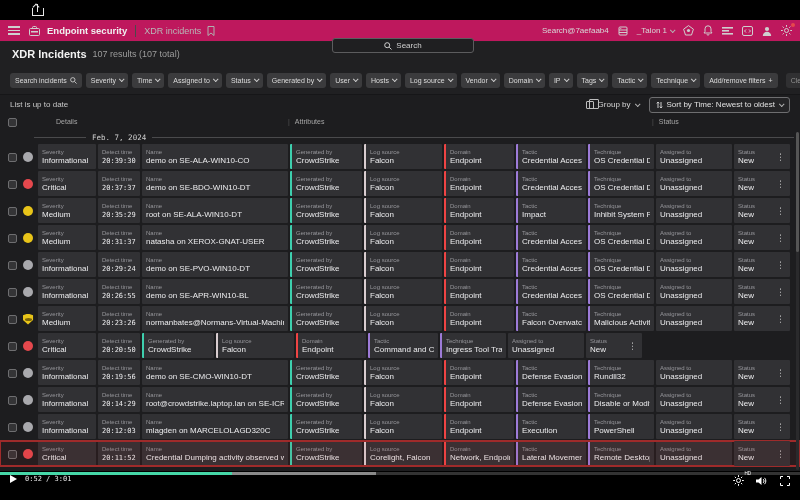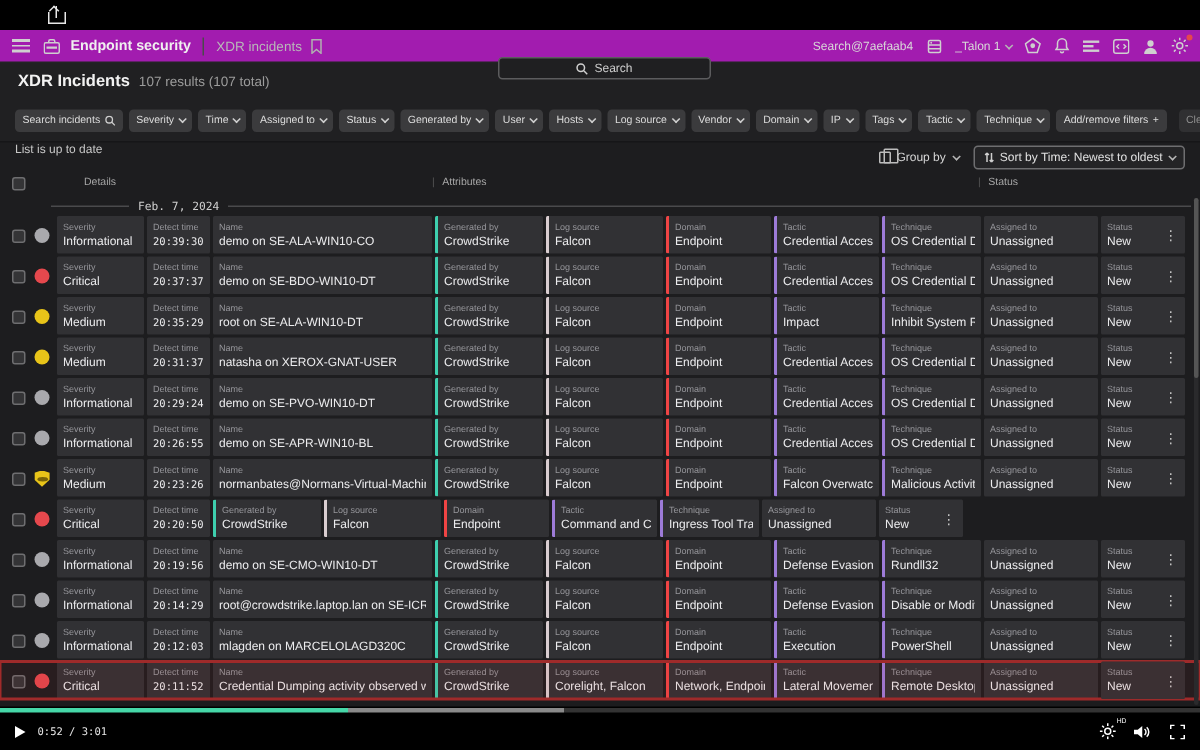--- a/index.html
+++ b/index.html
@@ -10,21 +10,21 @@
     -webkit-font-smoothing:antialiased; color:#e8e8ea;
   }
   
   .video-topbar { height:20px; background:#000; display:flex; align-items:center; padding-left:32px; }
   .share-ic { width:12px; height:12px; position:relative; display:inline-block; }
   .share-ic .box { position:absolute; left:0; right:0; top:4px; bottom:0; border:1px solid #e8e8e8; border-top:none; }
   .share-ic .arrow { position:absolute; left:5px; top:0; width:1px; height:8px; background:#e8e8e8; }
   .share-ic .arrow:before { content:''; position:absolute; left:-2px; top:0; width:4px; height:4px;
      border-left:1px solid #e8e8e8; border-top:1px solid #e8e8e8; transform:rotate(45deg); transform-origin:1px 1px; }
   
-  .app-bar { height:22px; background:#a21caf; display:flex; align-items:center; padding:0 8px; position:relative; border-bottom:1px solid #232325;}
+  .app-bar { height:22px; background:#be185d; display:flex; align-items:center; padding:0 8px; position:relative; border-bottom:1px solid #232325;}
   .hamburger { width:12px; display:flex; flex-direction:column; gap:2px; margin-right:9px; cursor:pointer;}
   .hamburger i { height:1.5px; background:#cfcfcf; display:block; }
   .module-ic { margin-right:7px; }
   .brand { font-size:9.5px; font-weight:bold; color:#f0f0f0; margin-right:8px; white-space:nowrap;}
   .vsep { width:1px; height:12px; background:#4a4a4a; margin-right:8px; }
   .page-tab { font-size:9px; color:#b8b8b8; margin-right:6px; white-space:nowrap;}
   .search-box { position:absolute; left:332px; top:18px; width:142px; height:15px; border:1px solid #5c5c5e;
     border-radius:3px; background:#1f1f21; display:flex; align-items:center; justify-content:center; gap:4px; color:#cfcfcf; font-size:8px;}
   .right-cluster { margin-left:auto; display:flex; align-items:center; gap:9px; font-size:8px; color:#d8d8d8;}
   .tenant { display:flex; align-items:center; gap:3px; }
@@ -35,21 +35,21 @@
   .title-bar { height:24px; display:flex; align-items:center; padding:0 12px; background:#202022; }
   .title-bar .t { font-size:11px; font-weight:bold; color:#f2f2f2; margin-right:6px;}
   .title-bar .r { font-size:9px; color:#9c9c9c; }
   
   .filter-bar { height:28px; display:flex; align-items:center; gap:4px; padding:0 10px; background:#202022; white-space:nowrap; }
   .fbtn { background:#3b3b3d; border:none; color:#dcdcdc; font-size:7px; font-family:inherit;
     border-radius:3px; padding:4px 5px; display:inline-flex; align-items:center; gap:3px; cursor:pointer; }
   .fbtn .chev { border-color:#cfcfcf; }
   .clear-btn { background:#303032; color:#8f8f8f; margin-left:4px; }
   
-  .toolbar { height:20px; display:flex; padding:0 10px; background:#1d1d1f; border-top:1px solid #161618;}
+  .toolbar { height:20px; display:flex; align-items:center; padding:0 10px; background:#1d1d1f; border-top:1px solid #161618;}
   .list-status { font-size:8px; color:#c7c7c7; }
   .toolbar-right { margin-left:auto; display:flex; align-items:center; gap:10px; }
   .groupby { display:flex; align-items:center; gap:4px; font-size:8px; color:#d5d5d5; cursor:pointer;}
   .layers-ic { width:8px; height:8px; border:1px solid #bdbdbd; border-radius:1px; position:relative; }
   .layers-ic:before { content:''; position:absolute; left:2px; top:-3px; width:8px; height:8px; border:1px solid #bdbdbd; border-radius:1px; }
   .sortbox { border:1px solid #6e6e70; border-radius:3px; height:16px; display:flex; align-items:center; gap:4px;
      padding:0 6px; font-size:8px; color:#e0e0e0; cursor:pointer; background:#242426;}
   
   .thead { height:16px; position:relative; background:#1d1d1f; font-size:7px; color:#a6a6a6; }
   .thead .cb { position:absolute; left:8px; top:4px; }
@@ -90,21 +90,21 @@
   .row.hl { outline:2px solid #9e2b2b; outline-offset:-1px; }
   .row.hl:after { content:''; position:absolute; inset:0; background:rgba(200,40,40,0.07); pointer-events:none; }
   .scrollbar { position:absolute; right:1px; top:132px; width:3px; height:338px; background:#2a2a2c; border-radius:2px;}
   .scrollbar .thumb { width:3px; height:120px; background:#555; border-radius:2px;}
   
   .video-controls { position:absolute; left:0; right:0; bottom:0; height:29px; background:#000; }
   .progress { height:3px; display:flex; margin-top:1px; }
   .progress .played { background:#46d7a8; }
   .progress .buffered { background:#8a8a8a; }
   .progress .rest { background:#333; flex:1; }
-  .vc-row { height:25px; display:flex; align-items:center; padding:0 10px; gap:8px; }
+  .vc-row { height:25px; display:flex; align-items:flex-start; padding:0 10px; gap:8px; }
   .play-tri { width:0; height:0; border-left:7px solid #fff; border-top:4.5px solid transparent; border-bottom:4.5px solid transparent; cursor:pointer;}
   .vtime { font-size:7px; color:#e6e6e6; font-family:"DejaVu Sans Mono", monospace;}
   .vc-right { margin-left:auto; display:flex; align-items:center; gap:12px; }
   .gear-wrap { position:relative; color:#fff; }
   .hd-badge { position:absolute; top:-4px; right:-7px; font-size:4.5px; color:#fff; }
   icon, .ic { display:inline-flex; }
   svg { display:block; }
 </style>
 </head>
 <body>

